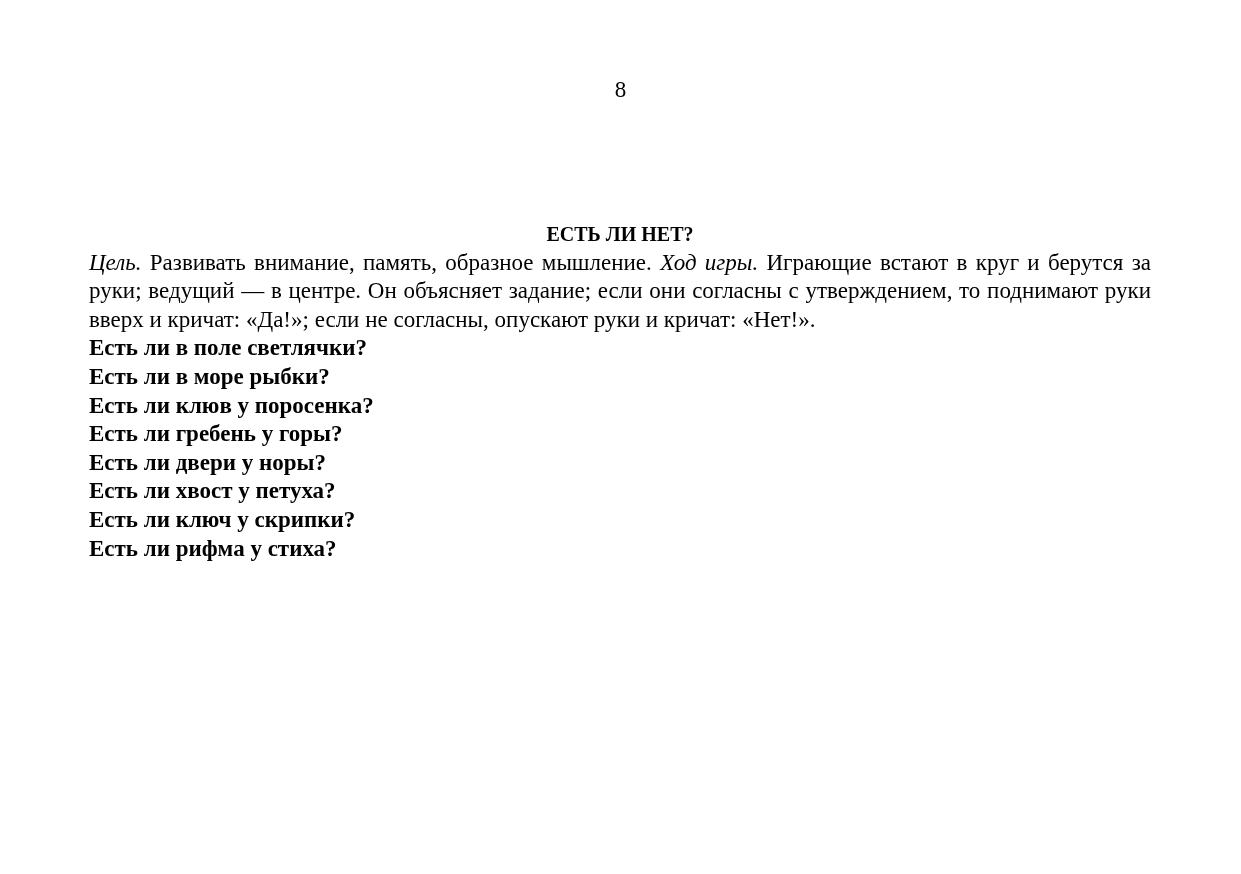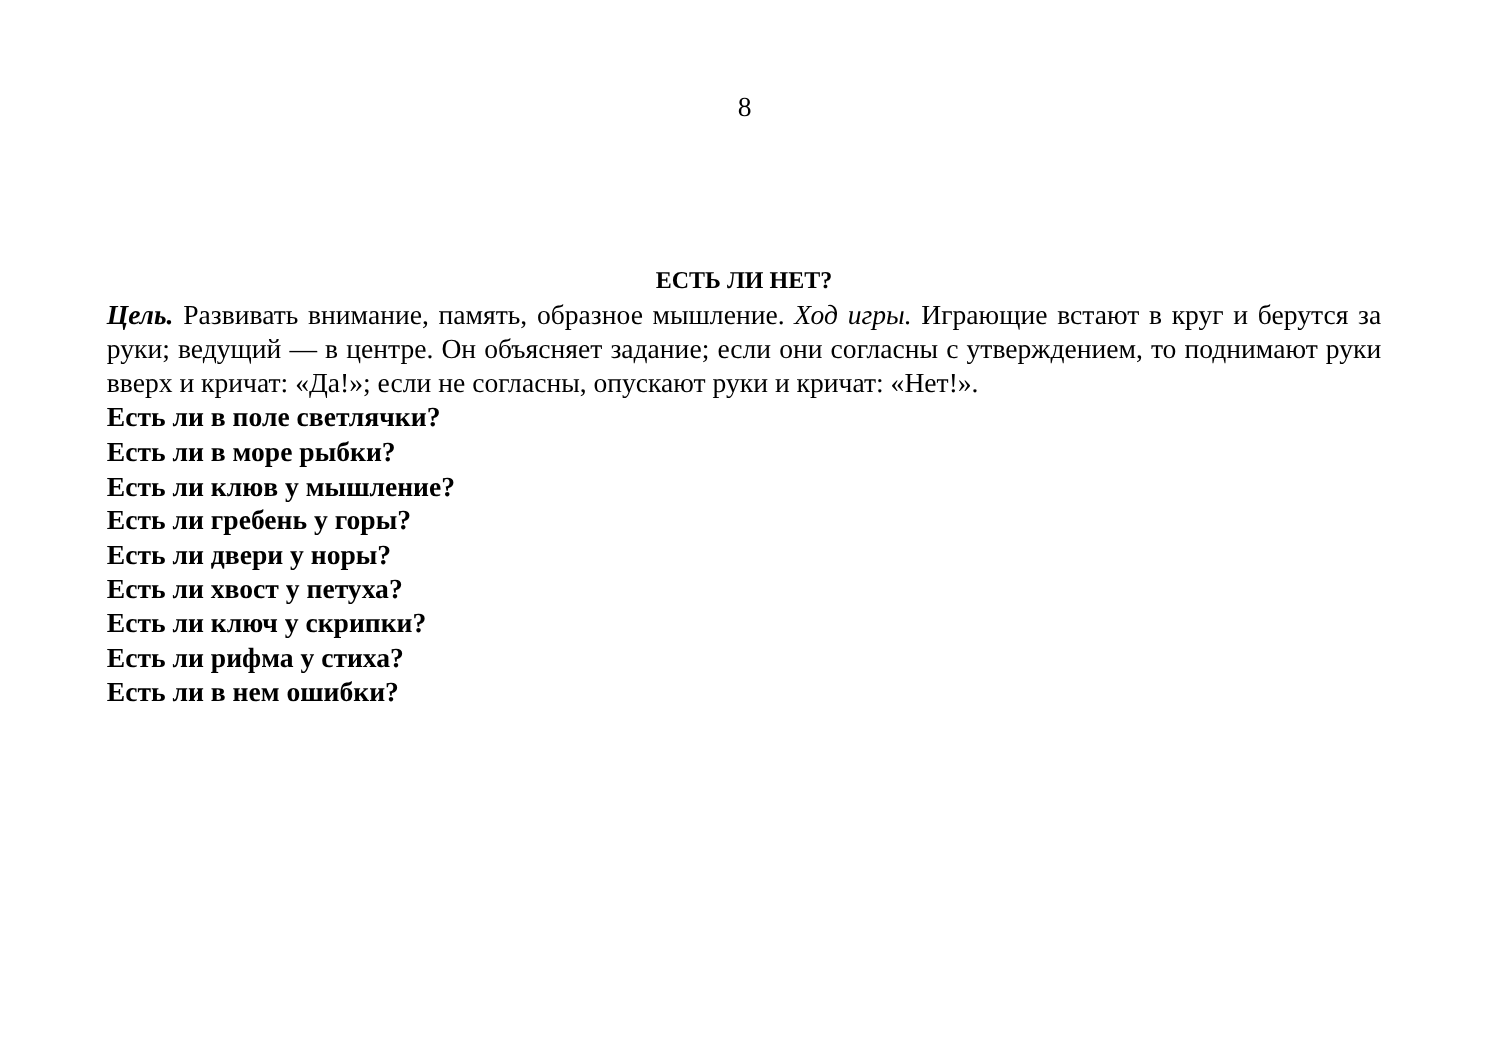--- a/index.html
+++ b/index.html
@@ -38,21 +38,21 @@
       margin: 0;
       font-size: 20px;
       line-height: 28.6px;
     }
     .intro {
       margin: 0;
       text-align: justify;
       text-align-last: left;
     }
     .bold-italic {
-      font-weight: bold;
+      font-weight: normal;
       font-style: italic;
     }
     .italic {
       font-style: italic;
     }
     .questions {
       margin: 0;
       padding: 0;
       list-style: none;
     }
@@ -66,21 +66,20 @@
 <body>
 
 <div class="page-number">8</div>
 
 <div class="content">
   <h1 class="title">ЕСТЬ ЛИ НЕТ?</h1>
   <p class="intro"><span class="bold-italic">Цель.</span><span> Развивать внимание, память, образное мышление. </span><span class="italic">Ход игры.</span><span> Играющие встают в круг и берутся за руки; ведущий — в центре. Он объясняет задание; если они согласны с утверждением, то поднимают руки вверх и кричат: «Да!»; если не согласны, опускают руки и кричат: «Нет!».</span></p>
   <ul class="questions">
     <li>Есть ли в поле светлячки?</li>
     <li>Есть ли в море рыбки?</li>
-    <li>Есть ли клюв у мышление?</li>
+    <li>Есть ли клюв у поросенка?</li>
     <li>Есть ли гребень у горы?</li>
     <li>Есть ли двери у норы?</li>
     <li>Есть ли хвост у петуха?</li>
     <li>Есть ли ключ у скрипки?</li>
     <li>Есть ли рифма у стиха?</li>
-    <li>Есть ли в нем ошибки?</li>
   </ul>
 </div>
 
 </body></html>

